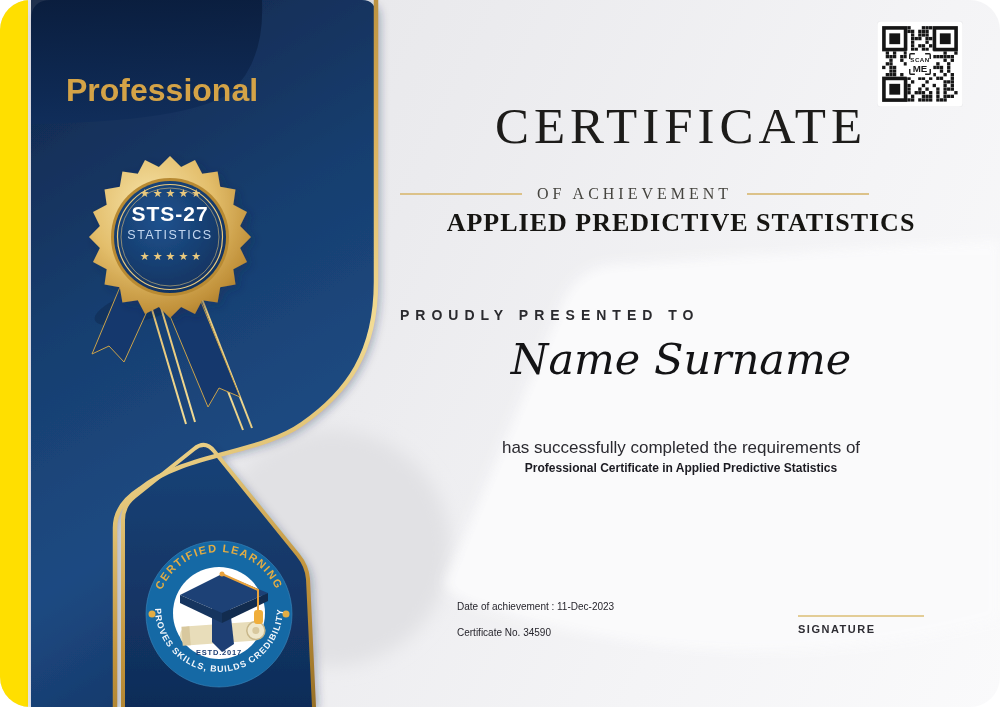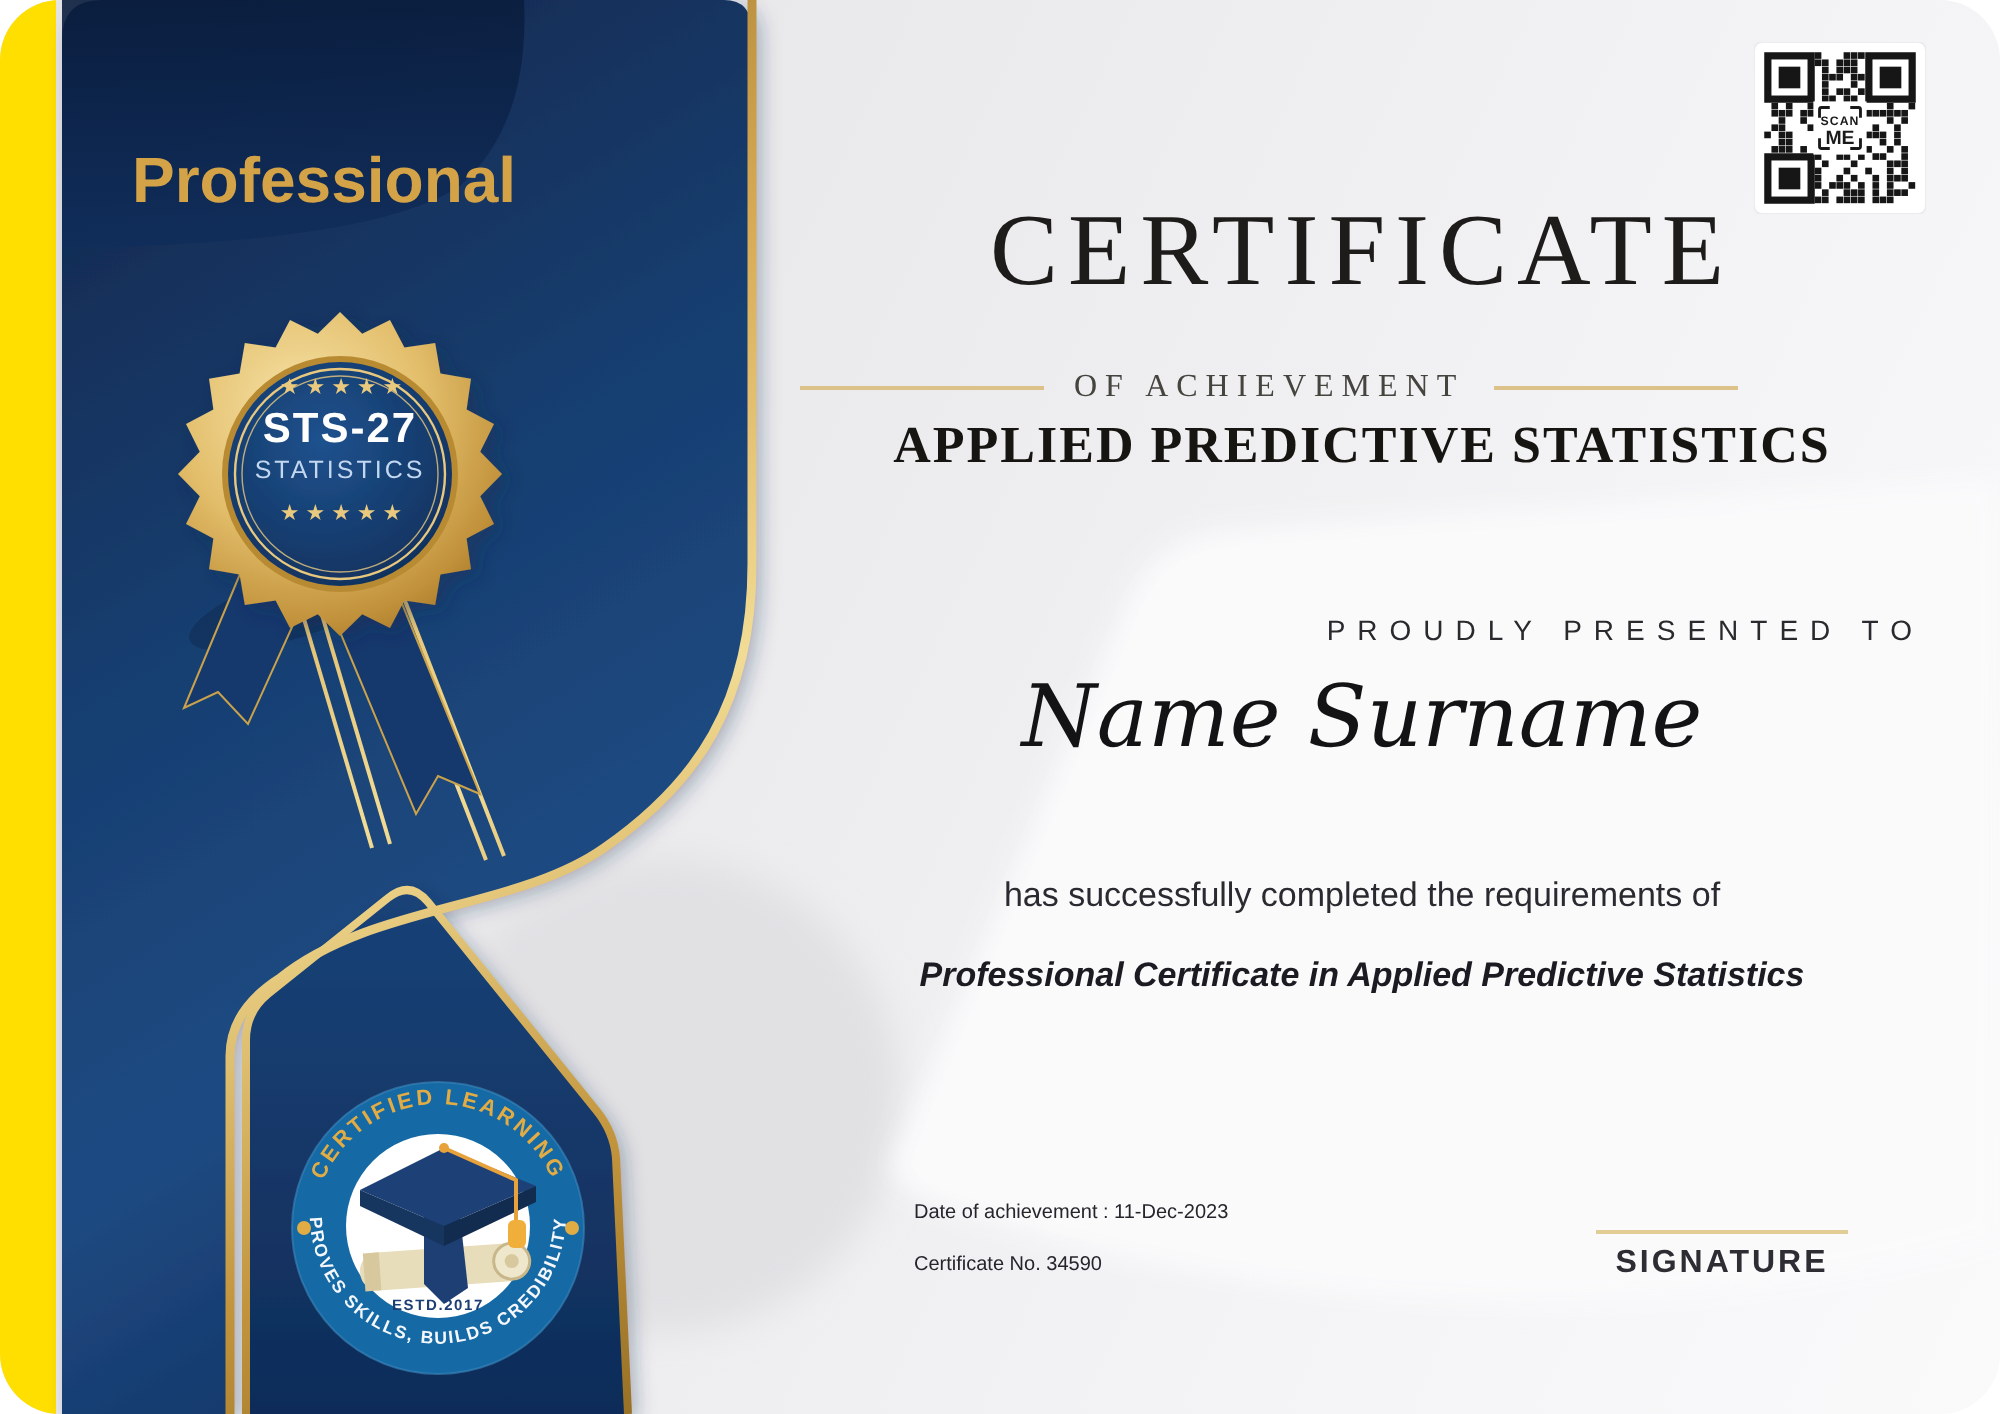--- a/index.html
+++ b/index.html
@@ -16,33 +16,33 @@
   .title{position:absolute;left:400px;top:101px;width:562px;text-align:center;
          font-family:"Liberation Serif",serif;font-size:51px;font-weight:500;
          letter-spacing:5px;color:#1d1c1a;line-height:1;}
   .sub-row{position:absolute;left:400px;top:185px;width:562px;display:flex;
            align-items:center;justify-content:flex-start;gap:15px;}
   .sub-line{width:122px;height:2px;background:#dcc289;}
   .subtitle{font-family:"Liberation Serif",serif;font-size:16px;letter-spacing:4px;color:#45443f;}
   .course{position:absolute;left:400px;top:208px;width:562px;text-align:center;
           font-family:Liberation Serif, serif;font-size:26px;font-weight:600;
           letter-spacing:1px;color:#161512;}
-  .presented{position:absolute;left:400px;top:307px;width:562px;text-align:right;
-             font-size:14px;letter-spacing:6px;color:#2a2a2e;}
+  .presented{position:absolute;left:400px;top:307px;width:562px;text-align:left;
+             font-size:14px;letter-spacing:6px;color:#2a2a2e;font-weight:bold;}
   .name{position:absolute;left:400px;top:334px;width:562px;text-align:center;
         font-family:"DejaVu Serif",serif;font-style:italic;font-size:43px;color:#131315;}
   .body1{position:absolute;left:400px;top:438px;width:562px;text-align:center;
          font-size:17px;color:#2b2a30;}
   .body2{position:absolute;left:400px;top:460px;width:562px;text-align:center;}
-  .body2 > div{max-width:500px;margin:17px auto;font-size:17px;font-weight:bold;
-               color:#1c1b22;line-height:1.35;font-style:italic;}
+  .body2 > div{max-width:500px;margin:0 auto;font-size:12px;font-weight:bold;
+               color:#1c1b22;line-height:1.35;}
   .meta{position:absolute;left:457px;top:594px;font-size:10px;color:#26252c;line-height:26px;}
   .sig-line{position:absolute;left:798px;top:615px;width:126px;height:2px;background:#e3cd96;}
-  .sig-label{position:absolute;left:798px;top:623px;width:126px;text-align:center;
-             font-size:16px;font-weight:600;letter-spacing:1.5px;color:#2e2d33;}
+  .sig-label{position:absolute;left:798px;top:623px;width:126px;text-align:left;
+             font-size:11px;font-weight:600;letter-spacing:1.5px;color:#2e2d33;}
 
   
   .professional{font-family:"Liberation Sans",sans-serif;font-weight:700;font-size:32px;fill:#d4a347;}
   .b-stars{font-family:"DejaVu Sans",sans-serif;font-size:11px;letter-spacing:3px;fill:#e9c97e;text-anchor:middle;}
   .b-code{font-family:"Liberation Sans",sans-serif;font-weight:700;font-size:21px;letter-spacing:1px;fill:#ffffff;text-anchor:middle;}
   .b-label{font-family:"Liberation Sans",sans-serif;font-size:12.5px;letter-spacing:1.5px;fill:#c3d7f0;text-anchor:middle;}
   .arc-top{font-family:"Liberation Sans",sans-serif;font-weight:700;font-size:11px;letter-spacing:1.5px;fill:#e2ac44;}
   .arc-bottom{font-family:"Liberation Sans",sans-serif;font-weight:600;font-size:8.8px;letter-spacing:1px;fill:#f4f7fb;}
   .estd{font-family:"Liberation Sans",sans-serif;font-weight:700;font-size:7.5px;letter-spacing:.8px;fill:#1c3e74;text-anchor:middle;}
   .qr-t1{font-family:"Liberation Sans",sans-serif;font-weight:700;font-size:6px;letter-spacing:.5px;fill:#1a1a1a;text-anchor:middle;}

